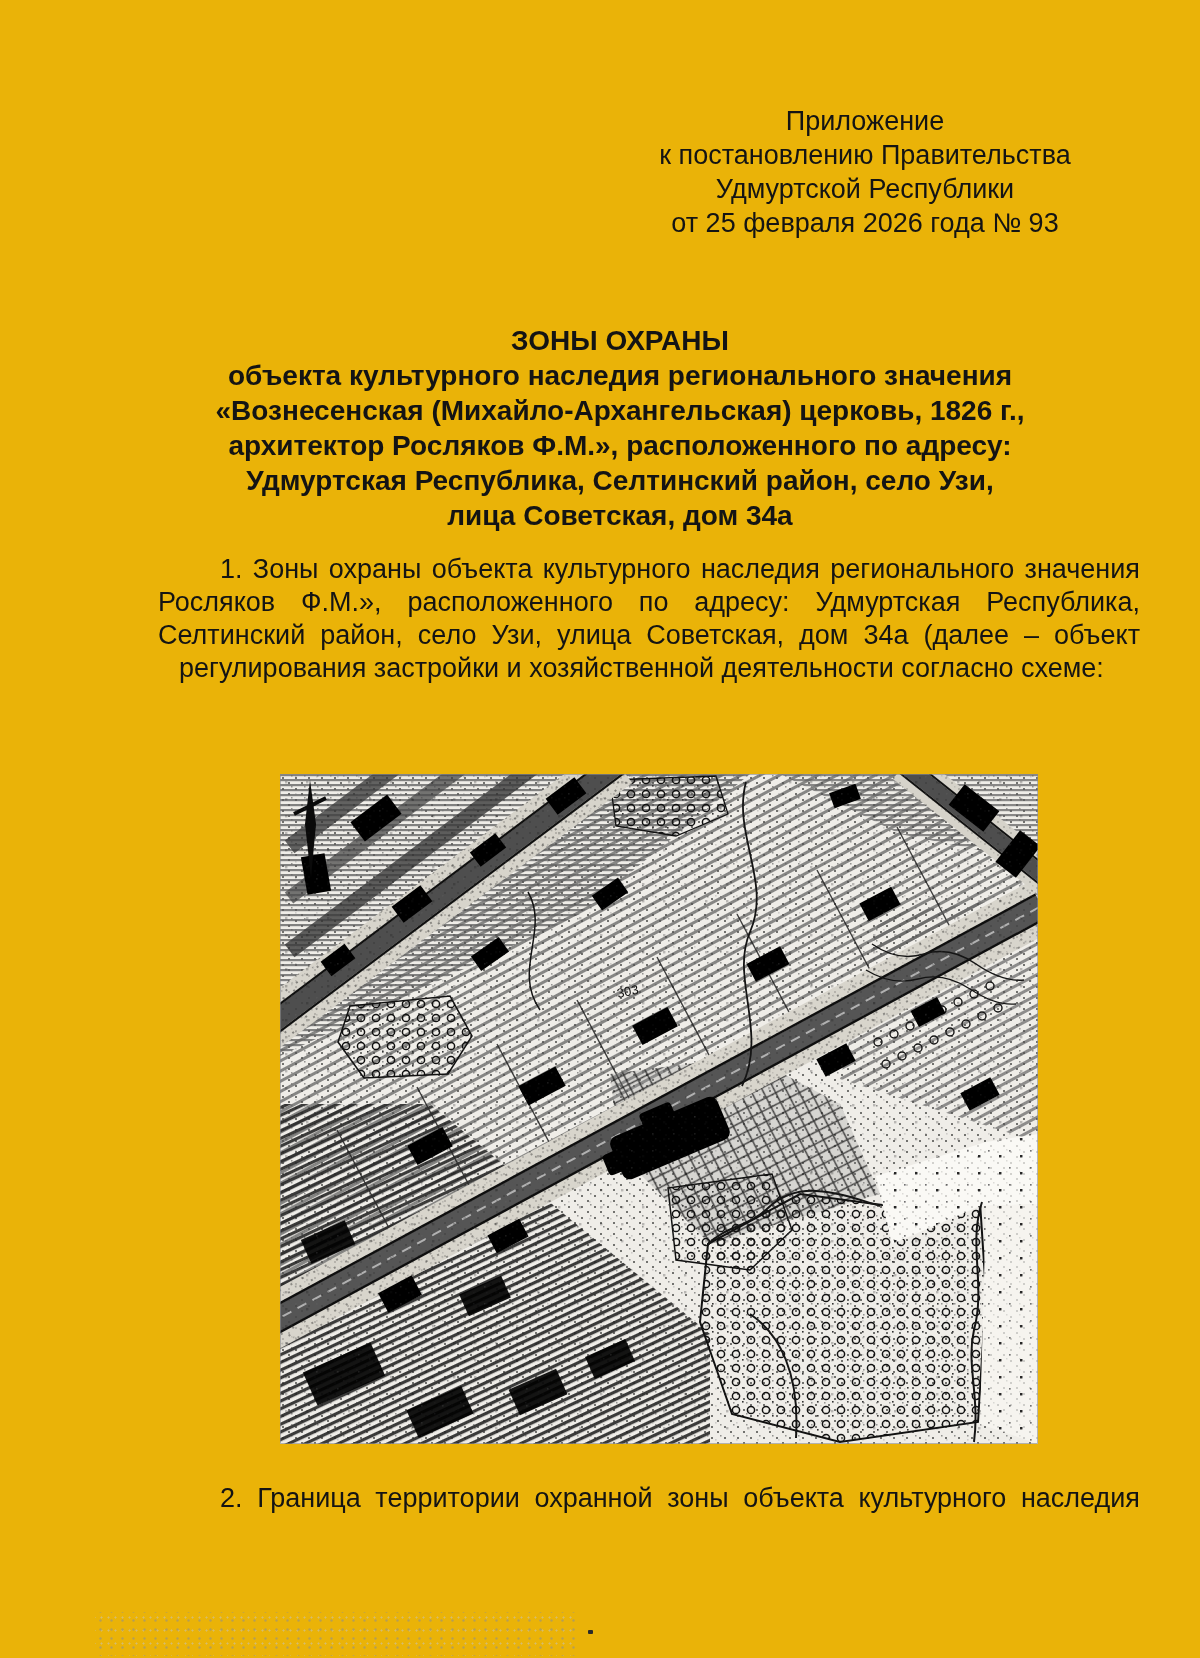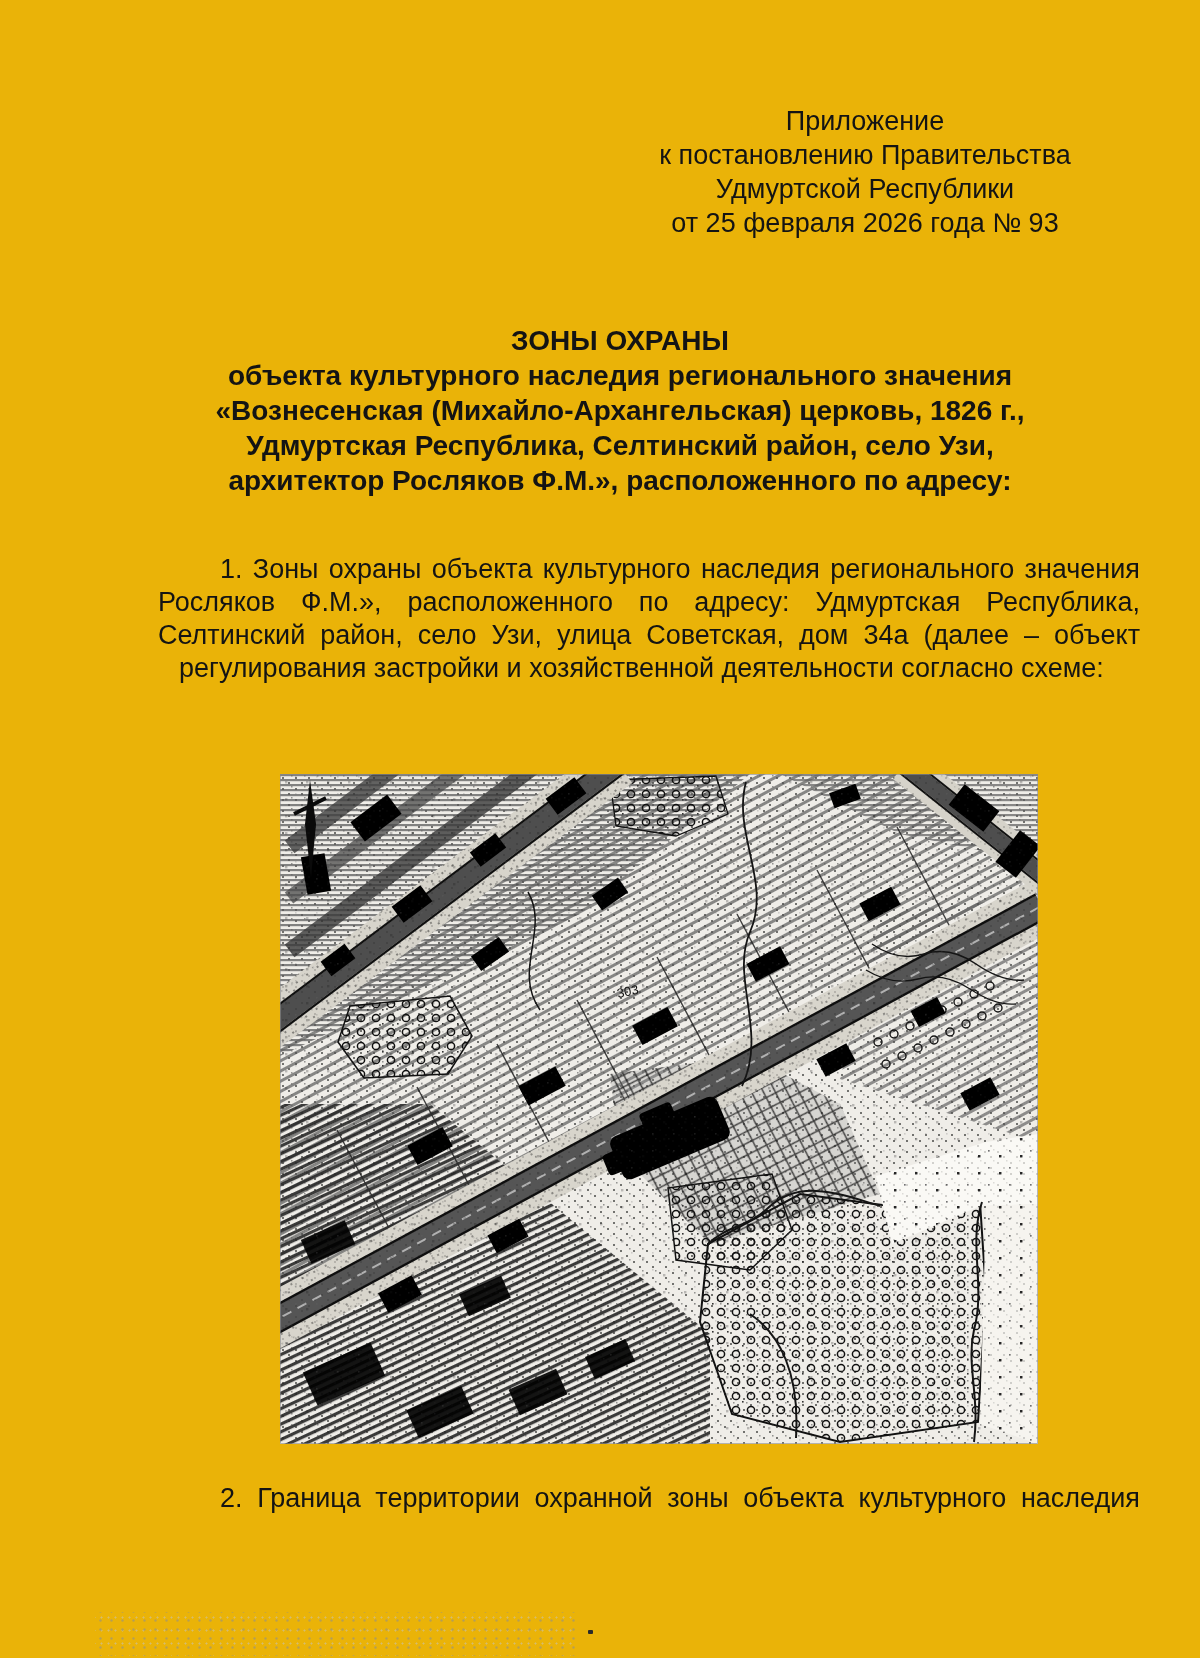--- a/index.html
+++ b/index.html
@@ -53,22 +53,23 @@
     <span class="ln">Приложение</span>
     <span class="ln">к постановлению Правительства</span>
     <span class="ln">Удмуртской Республики</span>
     <span class="ln">от 25 февраля 2026 года № 93</span>
   </div>
 
   <div class="ttl">
     <span class="ln">ЗОНЫ ОХРАНЫ</span>
     <span class="ln">объекта культурного наследия регионального значения</span>
     <span class="ln">«Вознесенская (Михайло-Архангельская) церковь, 1826 г.,</span>
+    <span class="ln">архитектор Росляков Ф.М.», расположенного по адресу:</span>
     <span class="ln">Удмуртская Республика, Селтинский район, село Узи,</span>
-    <span class="ln">архитектор Росляков Ф.М.», расположенного по адресу:</span>
+    <span class="ln">лица Советская, дом 34а</span>
   </div>
 
   <div class="para" id="para1">
     <span class="pline indent">1. Зоны охраны объекта культурного наследия регионального значения</span>
     <span class="pline">Росляков Ф.М.», расположенного по адресу: Удмуртская Республика,</span>
     <span class="pline">Селтинский район, село Узи, улица Советская, дом 34а (далее – объект</span>
     <span class="pline endline">регулирования застройки и хозяйственной деятельности согласно схеме:</span>
   </div>
 
   <div class="mapwrap">

